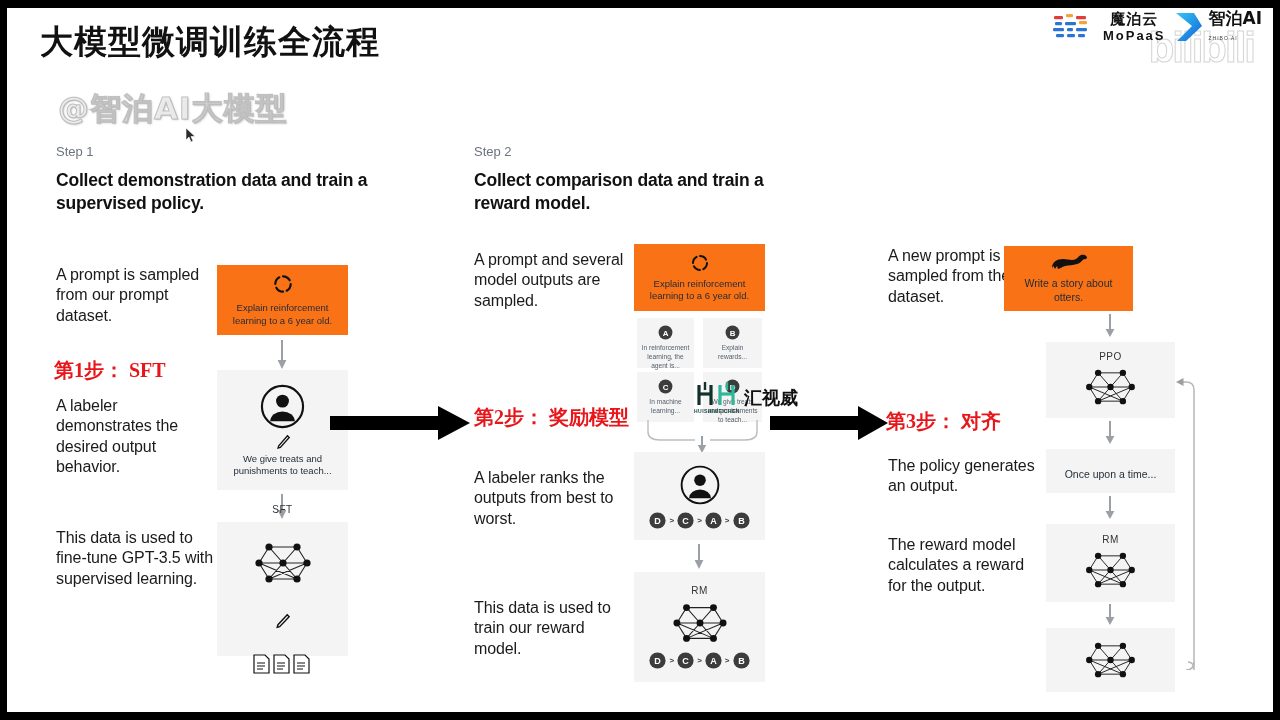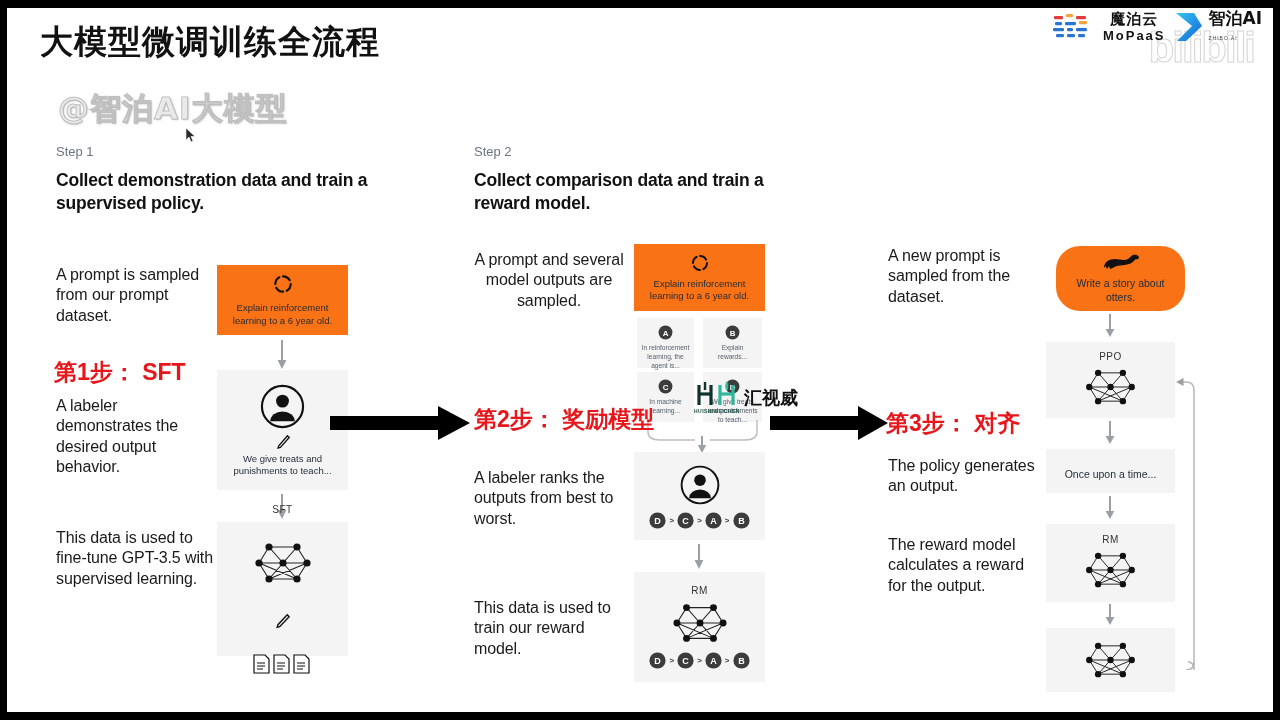--- a/index.html
+++ b/index.html
@@ -72,23 +72,23 @@
   .step-label { font-size:13px; color:#6b7280; margin-bottom:10px; }
   .step-head  { font-size:17.5px; font-weight:bold; color:#111; line-height:1.33;
                 letter-spacing:-0.2px; }
 
   .body-text {
     position:absolute; font-size:16px; color:#1a1a1a; line-height:1.28;
     letter-spacing:-0.1px;
   }
 
   .red-note {
-    position:absolute; font-size:23px; font-weight:bold; color:#e8161a;
+    position:absolute; font-size:20px; font-weight:bold; color:#e8161a;
     white-space:nowrap; z-index:30;
-    font-family:Liberation Sans, sans-serif;
+    font-family:Liberation Serif, serif;
   }
 
   
   .card {
     position:absolute;
     background:#f4f4f4;
     display:flex; flex-direction:column; align-items:center; justify-content:center;
     text-align:center;
   }
   .card.green { background:#f97316; }
@@ -286,21 +286,21 @@
     <svg width="140" height="36" viewBox="0 0 140 36">
       <path d="M0,11 L108,11 L108,1 L140,18 L108,35 L108,25 L0,25 Z" fill="#000"></path>
     </svg>
   </div>
 
   <div class="col col2">
     <div class="step-label">Step 2</div>
     <div class="step-head">Collect comparison data and train a reward model.</div>
   </div>
 
-  <div class="body-text" style="left:474px; top:250px; width:150px;text-align:center;">A prompt and several model outputs are sampled.</div>
+  <div class="body-text" style="left:474px; top:250px; width:150px;">A prompt and several model outputs are sampled.</div>
   <div class="body-text" style="left:474px; top:468px; width:160px;">A labeler ranks the outputs from best to worst.</div>
   <div class="body-text" style="left:474px; top:598px; width:150px;">This data is used to train our reward model.</div>
 
   <div class="red-note" style="left:474px; top:404px;">第2步： 奖励模型</div>
 
   <div class="card green" style="left:634px; top:244px; width:131px; height:67px;">
     <span>
       <svg width="20" height="20" viewBox="0 0 24 24">
         <g fill="none" stroke="#111" stroke-width="2.4" stroke-linecap="round">
           <path d="M12 3.6 A8.4 8.4 0 0 1 19.3 8"></path>
@@ -485,21 +485,21 @@
     </svg>
   </div>
 
 
   <div class="body-text" style="left:888px; top:246px; width:150px;">A new prompt is sampled from the dataset.</div>
   <div class="body-text" style="left:888px; top:456px; width:155px;">The policy generates an output.</div>
   <div class="body-text" style="left:888px; top:535px; width:150px;">The reward model calculates a reward for the output.</div>
 
   <div class="red-note" style="left:886px; top:408px;">第3步： 对齐</div>
 
-  <div class="card green" style="left:1056px; top:246px; width:129px; height:65px;border-radius:24px;">
+  <div class="card green" style="left:1004px; top:246px; width:129px; height:65px;">
     <span>
       <svg width="40" height="20" viewBox="0 0 40 20">
         <path d="M3,16 C3,10 8,7 14,7 C19,7 23,9 27,7 C29,6 30,3.5 32,3 C35,2.2 38,3.5 38,5.5
                  C38,7 36,7.5 34.5,7.2 C33,9 31,11 28,12 C24,13.5 20,13 16,14 C13,15 11,16.5 9,17
                  L8,14 L6,17 L4.5,14 Z" fill="#111"></path>
       </svg>
     </span>
     <div class="card-cap big" style="margin-top:5px;">Write a story about otters.</div>
   </div>
 

